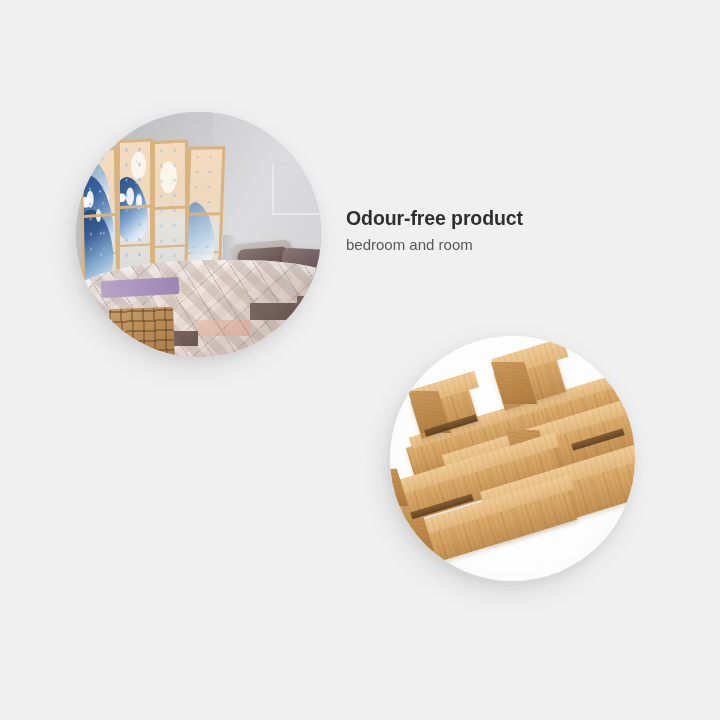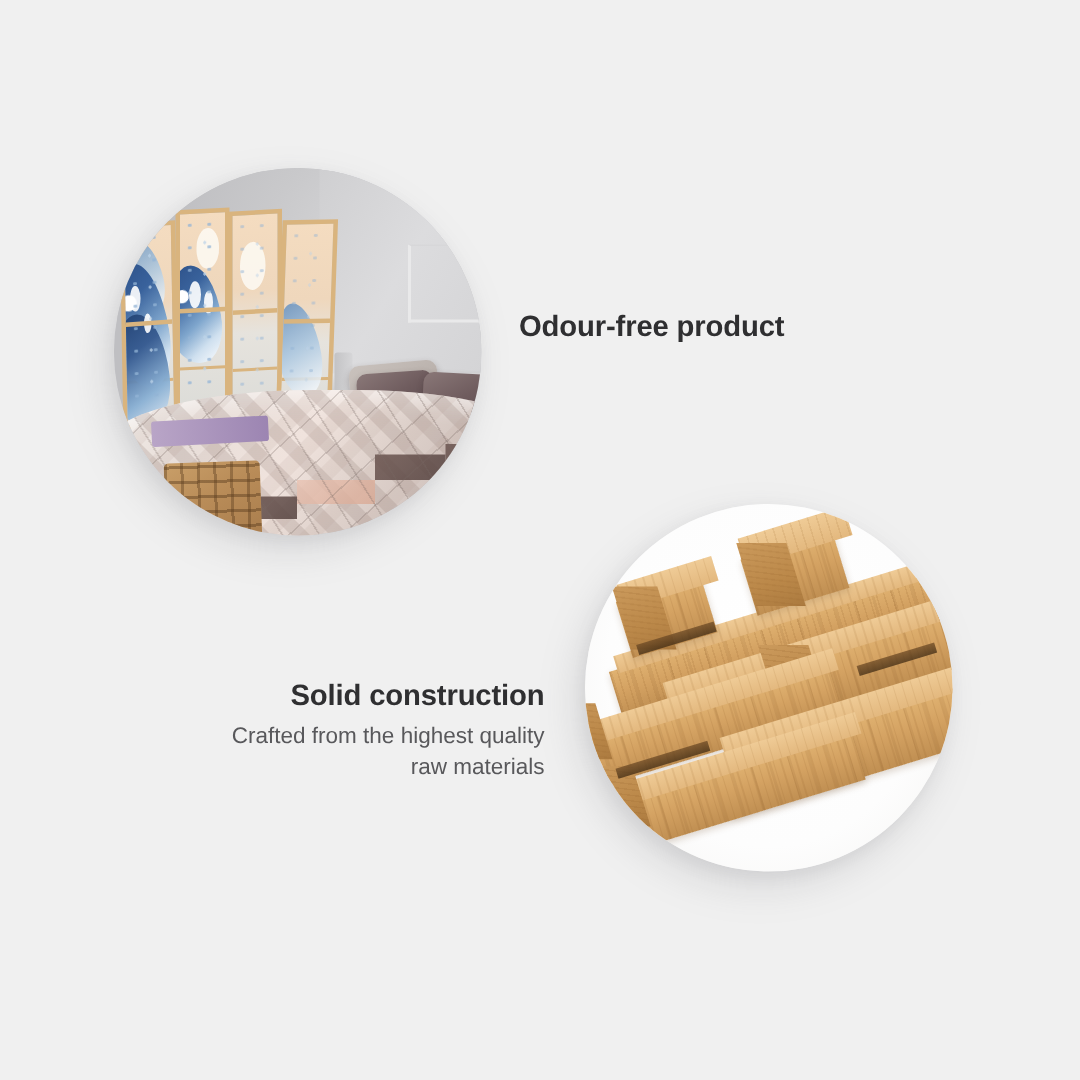--- a/index.html
+++ b/index.html
@@ -449,21 +449,17 @@
       <div class="beam" style="left:4%;top:72%;width:72%;height:14%;transform:rotate(-17deg);"></div>
       <div class="beam-top" style="left:4%;top:67%;width:72%;height:6%;transform:rotate(-17deg);"></div>
       <div class="beam-end" style="left:4%;top:71%;width:11%;height:17%;transform:rotate(-17deg) skewY(17deg);"></div>
 
       <div class="shadow-slot" style="left:8%;top:68%;width:26%;height:3%;transform:rotate(-17deg);"></div>
     </div>
   </div>
 
   <div class="text-block" id="text-block-odour">
     <h2 class="feature-title">Odour-free product</h2>
+    <p class="feature-desc">bedroom and room</p>
   </div>
 
-  <div class="text-block" id="text-block-solid">
-    <h2 class="feature-title">Solid construction</h2>
-    <p class="feature-desc">Crafted from the highest quality</p>
-    <p class="feature-desc">raw materials</p>
-  </div>
 
 </div>
 
 </body></html>

